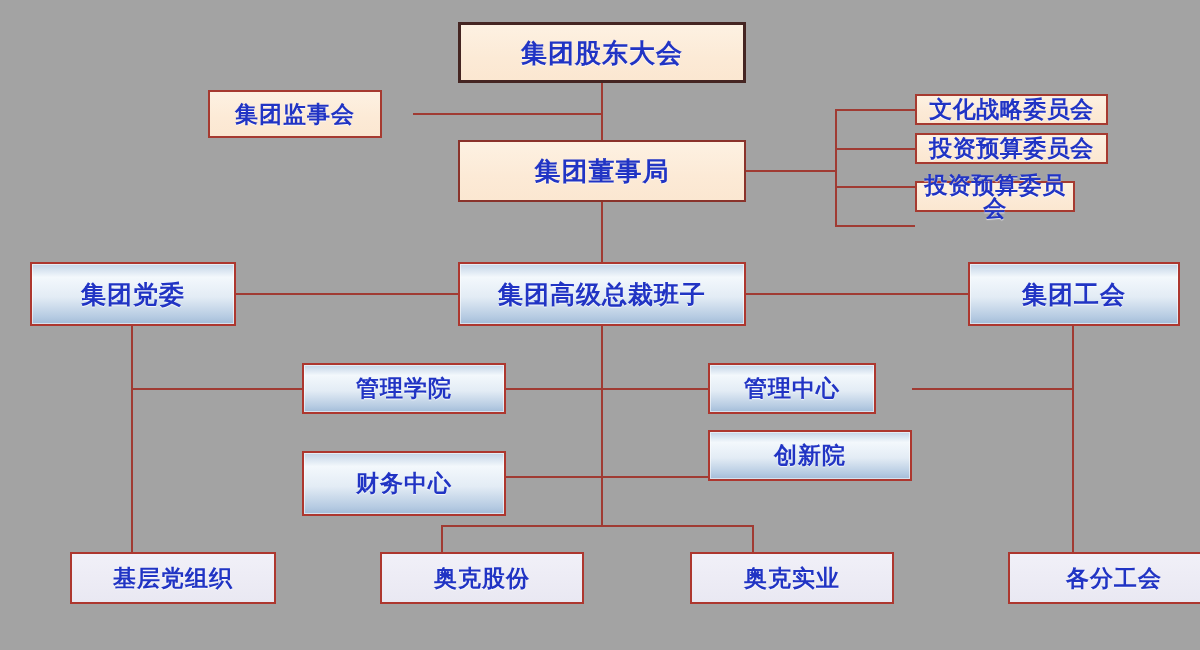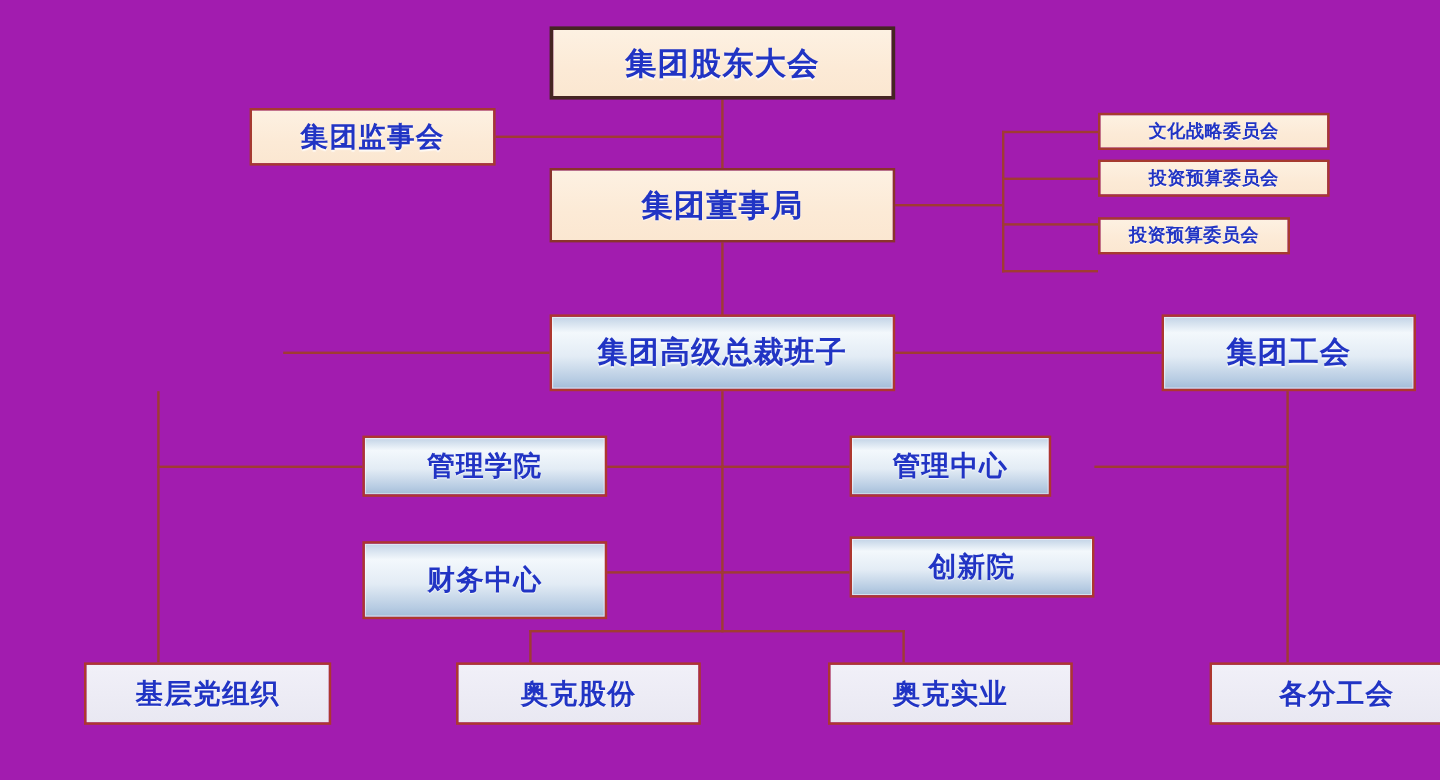--- a/index.html
+++ b/index.html
@@ -1,19 +1,19 @@
 <!DOCTYPE html>
 <html><head>
 <meta charset="utf-8">
 <style>
   html,body{margin:0;padding:0;background:#ffffff;}
   .canvas{
     position:relative;
     width:1200px;height:650px;
-    background:#a21caf;
+    background:#a3a3a3;
     font-family:"Liberation Sans","DejaVu Sans",sans-serif;
     overflow:hidden;
   }
   .node{
     position:absolute;
     display:flex;align-items:center;justify-content:center;
     box-sizing:border-box;
     text-align:center;
     font-weight:bold;
     color:#2134c4;
@@ -36,21 +36,21 @@
   }
   
   .lav{
     background:linear-gradient(180deg,#f1f0f8 0%,#e9e8f2 100%);
     border:2px solid #ad372f;
     margin-left:40px;
   }
   .f26{font-size:26px;}
   .f25{font-size:25px;}
   .f23{font-size:23px;}
-  .f19{font-size:15px;letter-spacing:0.5px;}
+  .f19{font-size:23px;letter-spacing:0.5px;}
   .line{
     position:absolute;
     background:#a03b33;
     z-index:1;
   }
 </style>
 </head>
 <body>
 
 <div class="canvas">
@@ -88,56 +88,59 @@
   <div class="line" style="left:601px;top:476px;width:107px;height:2px"></div>
 
   <div class="line" style="left:441px;top:525px;width:313px;height:2px"></div>
   <div class="line" style="left:441px;top:525px;width:2px;height:27px"></div>
   <div class="line" style="left:752px;top:525px;width:2px;height:27px"></div>
 
   <div class="node peach dark f26" style="left:458px;top:22px;width:288px;height:61px">
     <span>集团股东大会</span>
   </div>
 
-  <div class="node peach f23" style="left:208px;top:90px;width:205px;height:48px">
+  <div class="node peach f23" style="left:208px;top:90px;width:174px;height:48px">
     <span>集团监事会</span>
   </div>
 
   <div class="node peach board f26" style="left:458px;top:140px;width:288px;height:62px">
     <span>集团董事局</span>
   </div>
 
   <div class="node peach f19" style="left:915px;top:94px;width:193px;height:31px">
     <span>文化战略委员会</span>
   </div>
   <div class="node peach f19" style="left:915px;top:133px;width:193px;height:31px">
     <span>投资预算委员会</span>
   </div>
   <div class="node peach f19" style="left:915px;top:181px;width:160px;height:31px">
     <span>投资预算委员会</span>
   </div>
 
+  <div class="node blue f25" style="left:30px;top:262px;width:206px;height:64px">
+    <span>集团党委</span>
+  </div>
   <div class="node blue f25" style="left:968px;top:262px;width:212px;height:64px">
     <span>集团工会</span>
   </div>
   <div class="node blue f25" style="left:458px;top:262px;width:288px;height:64px">
     <span>集团高级总裁班子</span>
   </div>
 
   <div class="node blue f23" style="left:302px;top:363px;width:204px;height:51px">
     <span>管理学院</span>
   </div>
   <div class="node blue f23" style="left:708px;top:363px;width:168px;height:51px">
     <span>管理中心</span>
   </div>
 
   <div class="node blue f23" style="left:302px;top:451px;width:204px;height:65px">
     <span>财务中心</span>
   </div>
-  <div class="node blue f23" style="left:708px;top:447px;width:204px;height:51px">
+  <div class="node blue f23" style="left:708px;top:430px;width:204px;height:51px">
     <span>创新院</span>
   </div>
 
   <div class="node lav f23" style="left:30px;top:552px;width:206px;height:52px">
     <span>基层党组织</span>
   </div>
   <div class="node lav f23" style="left:340px;top:552px;width:204px;height:52px">
     <span>奥克股份</span>
   </div>
   <div class="node lav f23" style="left:968px;top:552px;width:212px;height:52px">

